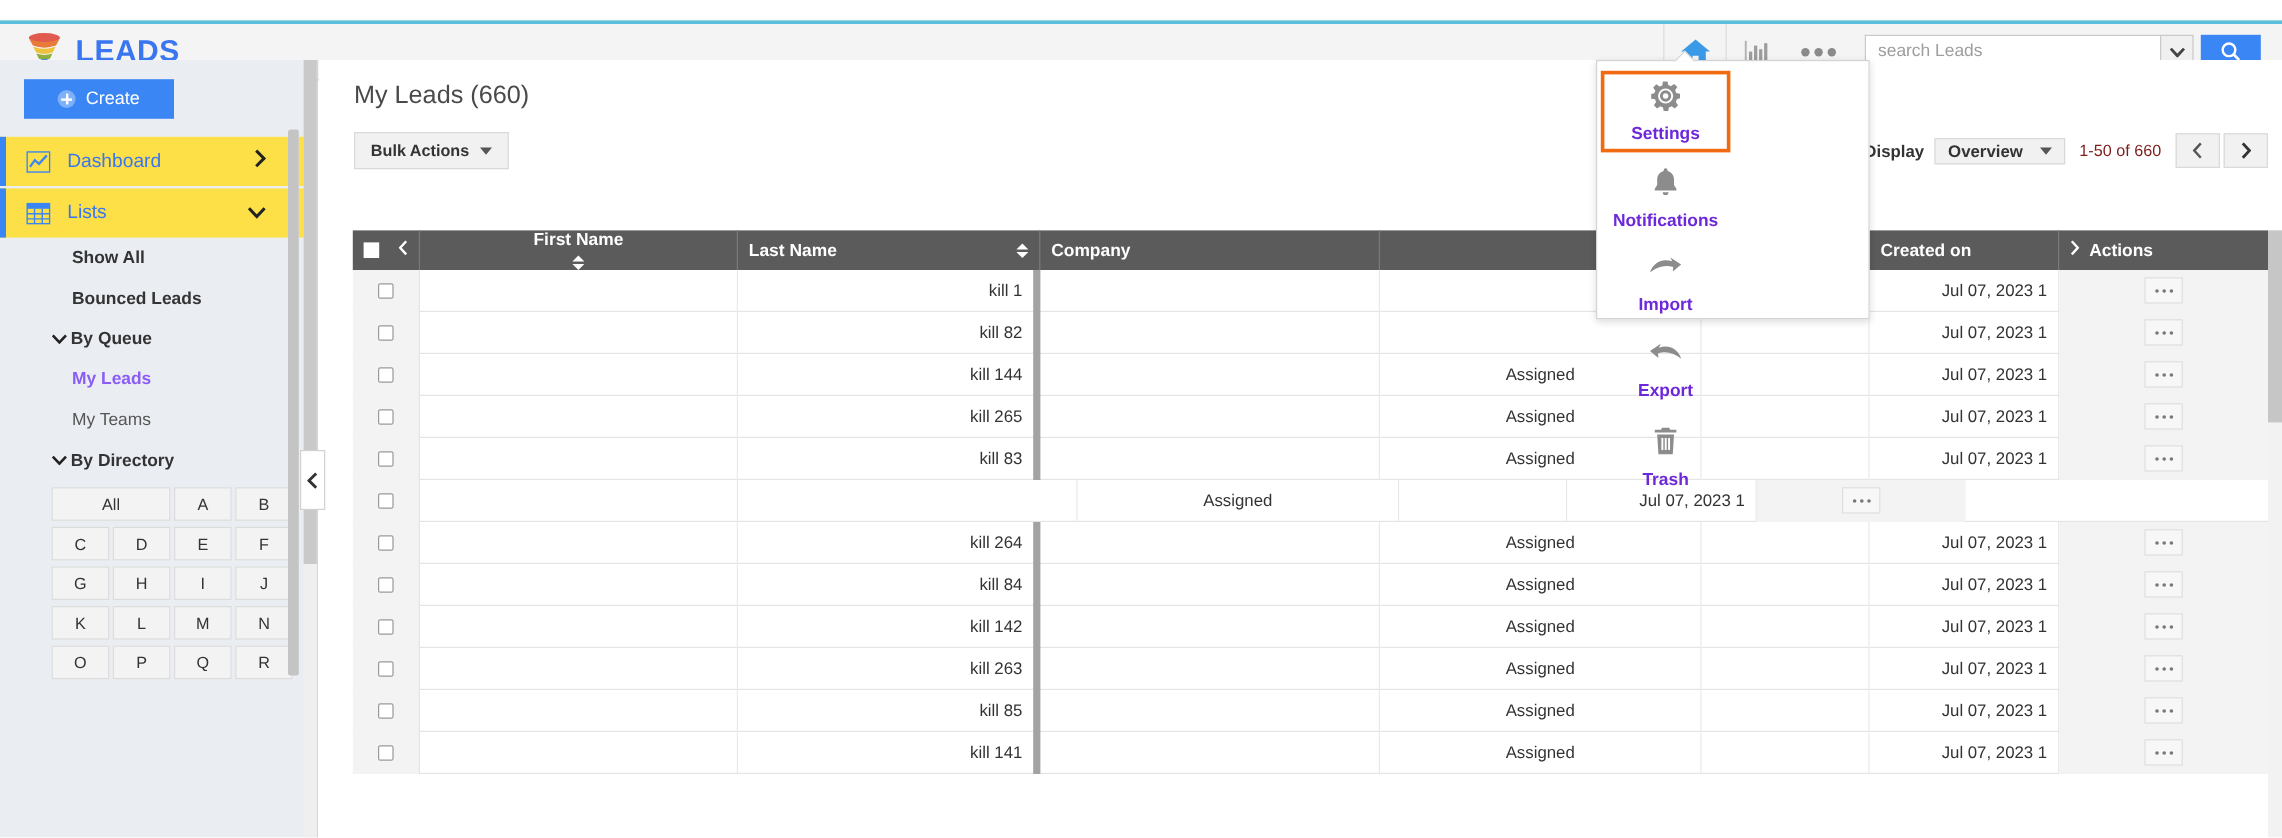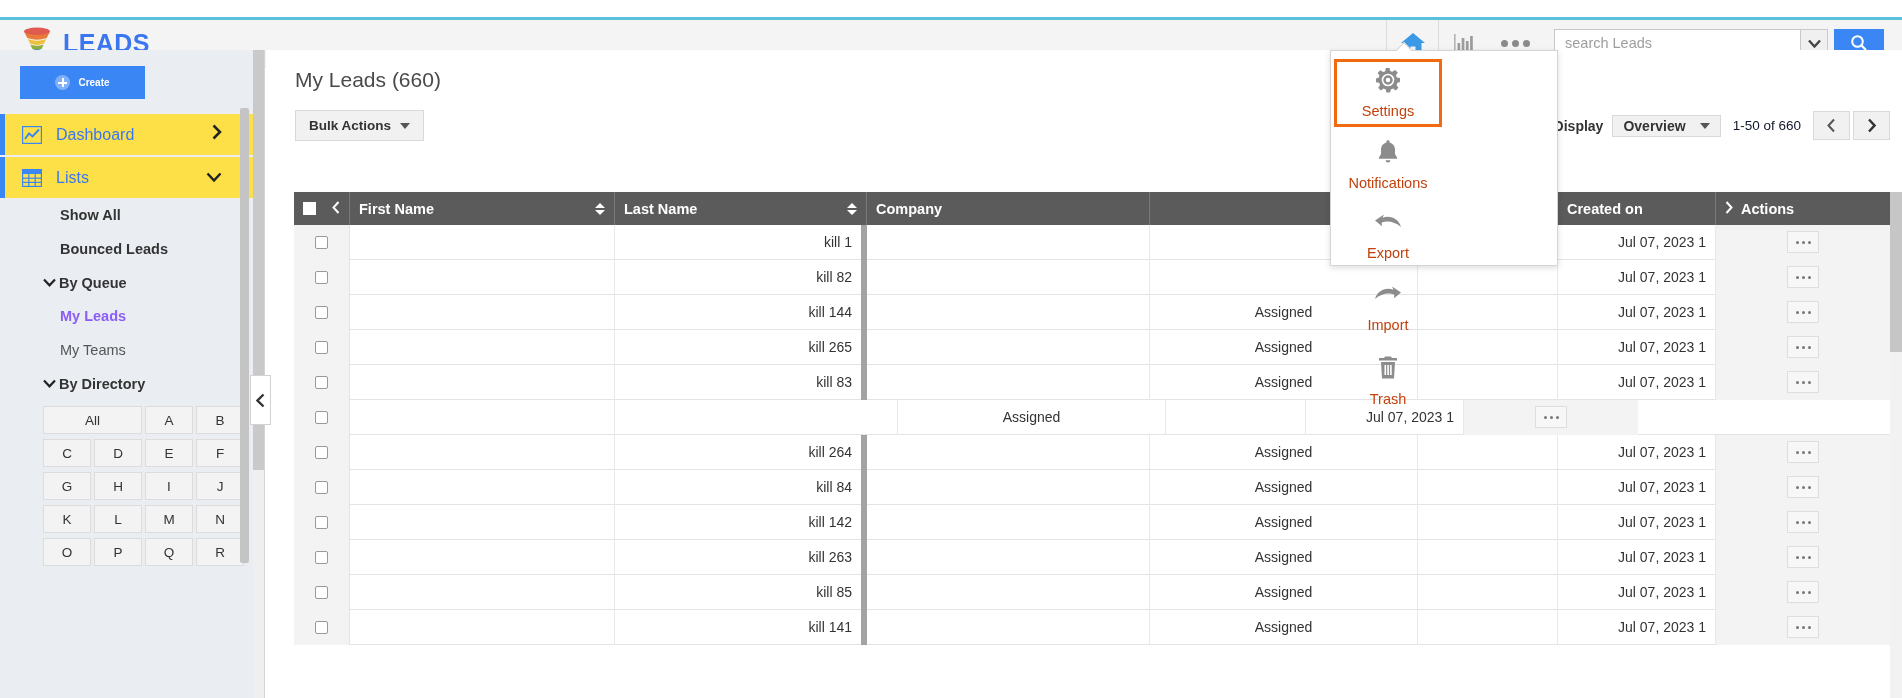--- a/index.html
+++ b/index.html
@@ -48,21 +48,21 @@
     display: flex; align-items: center; justify-content: center; cursor: pointer;
   }
 
   
   .sidebar {
     position: absolute; top: 50px; left: 0; width: 265px; height: 648px;
     background: #eaeef3; border-right: 1px solid #d5d5d5;
   }
   .create-btn {
     margin: 16px 0 0 20px; width: 125px; height: 33px; background: #3a86f5;
-    color: #fff; font-size: 10px; font-weight: bold; border: none; cursor: pointer;
+    color: #fff; font-size: 15px; font-weight: normal; border: none; cursor: pointer;
     display: flex; align-items: center; justify-content: center; gap: 8px;
     font-family: "Liberation Sans", sans-serif;
   }
   .plus-ico {
     width: 15px; height: 15px; border-radius: 50%; background: #7fb0fa;
     position: relative; display: inline-block;
   }
   .plus-ico:before, .plus-ico:after {
     content: ""; position: absolute; background: #fff;
   }
@@ -129,38 +129,38 @@
   }
   .tri-down { width: 0; height: 0; border-left: 5px solid transparent;
     border-right: 5px solid transparent; border-top: 6px solid #555; }
   .toolbar-right { margin-left: auto; display: flex; align-items: center; gap: 0; padding-right: 12px; }
   .display-lbl { font-size: 14px; font-weight: bold; color: #333; margin-right: 9px; }
   .ov-select {
     height: 22px; padding: 0 10px; background: #f1f1f1; border: 1px solid #d9d9d9;
     font-size: 14px; font-weight: bold; color: #333; display: flex; align-items: center;
     gap: 14px; cursor: pointer;
   }
-  .range-lbl { font-size: 13.5px; color: #0f172a; margin: 0 12px; }
+  .range-lbl { font-size: 13.5px; color: #7f1d1d; margin: 0 12px; }
   .pg-btn {
     width: 37px; height: 29px; background: #f1f1f1; border: 1px solid #d9d9d9;
     display: flex; align-items: center; justify-content: center; cursor: pointer;
     font-size: 16px; color: #444;
   }
   .pg-btn + .pg-btn { margin-left: 3px; }
 
   
   .tbl { position: absolute; top: 142px; left: 28px; width: 1596px; }
   .thead {
     display: flex; height: 33px; background: #5b5b5b; color: #fff;
     font-size: 14.5px; font-weight: bold; align-items: center;
   }
   .th { height: 33px; display: flex; align-items: center; border-right: 1px solid #7a7a7a;
         padding: 0 9px; }
   .th.cb { width: 56px; justify-content: space-between; }
-  .th.first { width: 265px; justify-content: space-between; }
+  .th.first { width: 265px; justify-content: space-between; flex-direction: column; }
   .th.last  { width: 252px; justify-content: space-between; }
   .th.comp  { width: 283px; }
   .th.stat  { width: 268px; }
   .th.extra { width: 140px; justify-content: flex-end; gap: 7px; }
   .th.created { width: 158px; }
   .th.actions { width: 174px; border-right: none; display: flex; gap: 8px; }
   .hdr-cb { width: 13px; height: 13px; background: #fff; display: inline-block; }
   .sortarrows { display: inline-flex; flex-direction: column; gap: 2px; }
   .sortarrows i { display: block; width: 0; height: 0; border-left: 5px solid transparent;
      border-right: 5px solid transparent; }
@@ -205,21 +205,21 @@
     background: #fff; border-left: 1px solid #d4d4d4; border-top: 1px solid #d4d4d4;
     transform: rotate(45deg);
   }
   .menu-grid { display: flex; flex-wrap: wrap; padding: 6px 0 0 0; }
   .menu-cell {
     width: 108px; height: 68px; display: flex; flex-direction: column;
     align-items: center; justify-content: center; gap: 6px; cursor: pointer;
     margin: 2px 3px;
   }
   .menu-cell.selected { border: 3px solid #f26a0f; }
-  .menu-lbl { font-size: 14.5px; color: #c2410c; }
+  .menu-lbl { font-size: 14.5px; color: #6d28d9; font-weight: bold; }
 </style>
 </head>
 <body>
 
 <div id="app">
 
   <div class="topbar">
     <div class="brand">
       <span class="funnel-ico">
         <svg width="30" height="32" viewBox="0 0 30 32">
@@ -690,29 +690,29 @@
         </div>
         <div class="menu-cell">
           <span><svg width="22" height="26" viewBox="0 0 22 26">
               <path fill="#8c8c8c" d="M11 1.2c-.9 0-1.6.7-1.6 1.6v.7C6.2 4.3 4 7.2 4 10.6v4.6L2 18.3v1.5h18v-1.5l-2-3.1v-4.6c0-3.4-2.2-6.3-5.4-7.1v-.7c0-.9-.7-1.6-1.6-1.6z"></path>
               <path fill="#8c8c8c" d="M8.6 21.2a2.4 2.4 0 0 0 4.8 0z"></path>
             </svg></span>
           <span class="menu-lbl">Notifications</span>
         </div>
         <div class="menu-cell">
           <span><svg width="30" height="22" viewBox="0 0 30 22">
+              <path fill="#8c8c8c" d="M2 14C4.5 5.6 12.5 2 20.5 4.7l-1.5-3.2 9 6-7 5.8.3-3.9C14.6 7.4 7.6 9.2 2 14z"></path>
+            </svg></span>
+          <span class="menu-lbl">Import</span>
+        </div>
+        <div class="menu-cell">
+          <span><svg width="30" height="22" viewBox="0 0 30 22">
               <path fill="#8c8c8c" d="M28 14C25.5 5.6 17.5 2 9.5 4.7l1.5-3.2-9 6 7 5.8-.3-3.9C15.4 7.4 22.4 9.2 28 14z"></path>
             </svg></span>
           <span class="menu-lbl">Export</span>
-        </div>
-        <div class="menu-cell">
-          <span><svg width="30" height="22" viewBox="0 0 30 22">
-              <path fill="#8c8c8c" d="M2 14C4.5 5.6 12.5 2 20.5 4.7l-1.5-3.2 9 6-7 5.8.3-3.9C14.6 7.4 7.6 9.2 2 14z"></path>
-            </svg></span>
-          <span class="menu-lbl">Import</span>
         </div>
         <div class="menu-cell">
           <span><svg width="22" height="26" viewBox="0 0 22 26">
               <path fill="#8c8c8c" d="M8 1.5h6l.9 1.6H20v2.3H2V3.1h5.1zM4 7h14l-1 16.5H5z"></path>
               <rect x="7.5" y="10" width="1.6" height="10" fill="#fff"></rect>
               <rect x="10.3" y="10" width="1.6" height="10" fill="#fff"></rect>
               <rect x="13.1" y="10" width="1.6" height="10" fill="#fff"></rect>
             </svg></span>
           <span class="menu-lbl">Trash</span>
         </div>

